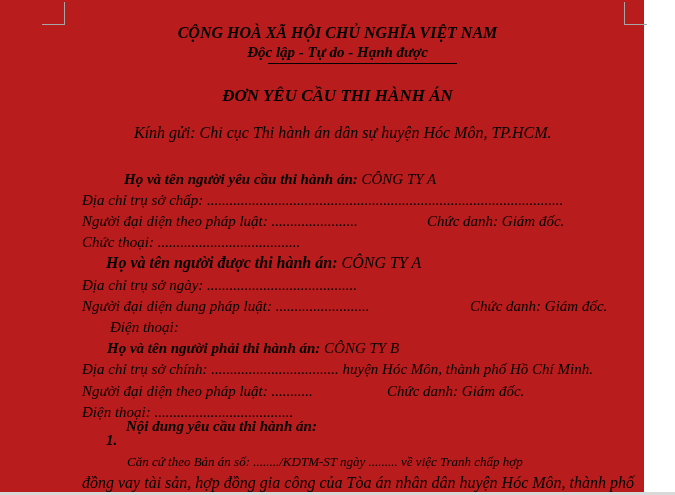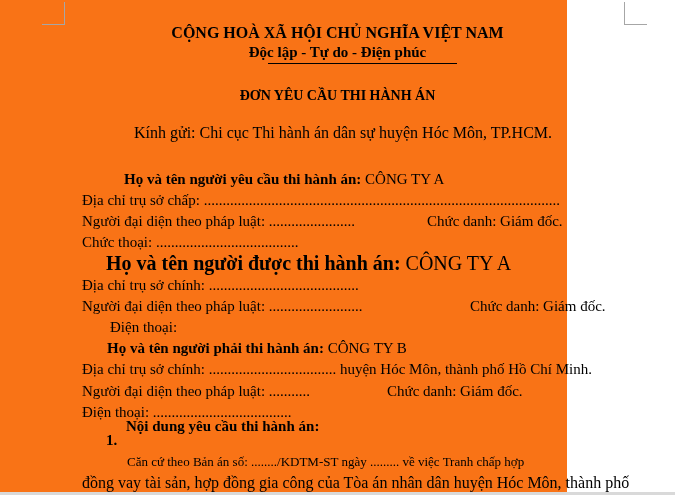--- a/index.html
+++ b/index.html
@@ -11,23 +11,24 @@
       width: 675px;
       height: 495px;
       position: relative;
       overflow: hidden;
       font-family: "Liberation Serif", "DejaVu Serif", serif;
       color: #000000;
     }
     .page {
       position: absolute;
       left: 0; top: 0;
-      width: 567px;
+      width: 644px;
       height: 495px;
-      background: #f97316;
+      background: #b91c1c;
+      font-style: italic;
     }
     .corner {
       position: absolute;
       border-color: #a6a6a6;
       border-style: solid;
       width: 22px;
       height: 22px;
     }
     .corner.tl {
       left: 42px; top: 2px;
@@ -68,21 +69,21 @@
     .motto-underline {
       position: absolute;
       left: 268px;
       top: 63px;
       width: 189px;
       height: 1px;
       background: #000;
     }
     .doc-title {
       top: 87px;
-      font-size: 14px;
+      font-size: 17px;
       font-weight: bold;
     }
     .addressee {
       top: 124px;
       font-size: 16px;
       left: 134px;
     }
     .right-col {
       position: absolute;
       white-space: nowrap;
@@ -92,39 +93,39 @@
   </style>
 </head>
 <body>
 
 <div class="page">
 
   <div class="corner tl"></div>
   <div class="corner tr"></div>
 
   <div class="line center title-1">CỘNG HOÀ XÃ HỘI CHỦ NGHĨA VIỆT NAM</div>
-  <div class="line center title-2">Độc lập - Tự do - Điện phúc</div>
+  <div class="line center title-2">Độc lập - Tự do - Hạnh được</div>
   <div class="motto-underline"></div>
 
   <div class="line center doc-title">ĐƠN YÊU CẦU THI HÀNH ÁN</div>
   <div class="line" style="left:124px; top:170px; font-size:15px;">
     <span class="bold">Họ và tên người yêu cầu thi hành án:</span><span> CÔNG TY A</span>
   </div>
 
   <div class="line addressee">Kính gửi:  Chi cục Thi hành án dân sự huyện Hóc Môn, TP.HCM.</div>
   <div class="line" style="left:82px; top:191px;">Địa chỉ trụ sở chấp: ...............................................................................................</div>
   <div class="line" style="left:82px; top:212px;">Người đại diện theo pháp luật: .......................</div>
   <div class="right-col" style="left:427px; top:212px;">Chức danh: Giám đốc.</div>
   <div class="line" style="left:82px; top:233px;">Chức thoại: ......................................</div>
 
-  <div class="line" style="left:106px; top:254px; font-size:20px;">
+  <div class="line" style="left:106px; top:254px; font-size:16px;">
     <span class="bold">Họ và tên người được thi hành án:</span><span> CÔNG TY A</span>
   </div>
-  <div class="line" style="left:82px; top:276px;">Địa chỉ trụ sở chính: ........................................</div>
-  <div class="line" style="left:82px; top:297px;">Người đại diện theo pháp luật: .........................</div>
+  <div class="line" style="left:82px; top:276px;">Địa chỉ trụ sở ngày: ........................................</div>
+  <div class="line" style="left:82px; top:297px;">Người đại diện dung pháp luật: .........................</div>
   <div class="right-col" style="left:470px; top:297px;">Chức danh: Giám đốc.</div>
   <div class="line" style="left:110px; top:318px;">Điện thoại:</div>
 
   <div class="line" style="left:82px; top:360px;">Địa chỉ trụ sở chính: .................................. huyện Hóc Môn, thành phố Hồ Chí Minh.</div>
   <div class="line" style="left:107px; top:339px; font-size:15px;">
     <span class="bold">Họ và tên người phải thi hành án:</span><span> CÔNG TY B</span>
   </div>
   <div class="line" style="left:82px; top:382px;">Người đại diện theo pháp luật: ...........</div>
   <div class="right-col" style="left:387px; top:382px;">Chức danh: Giám đốc.</div>
   <div class="line" style="left:82px; top:403px;">Điện thoại: .....................................</div>

